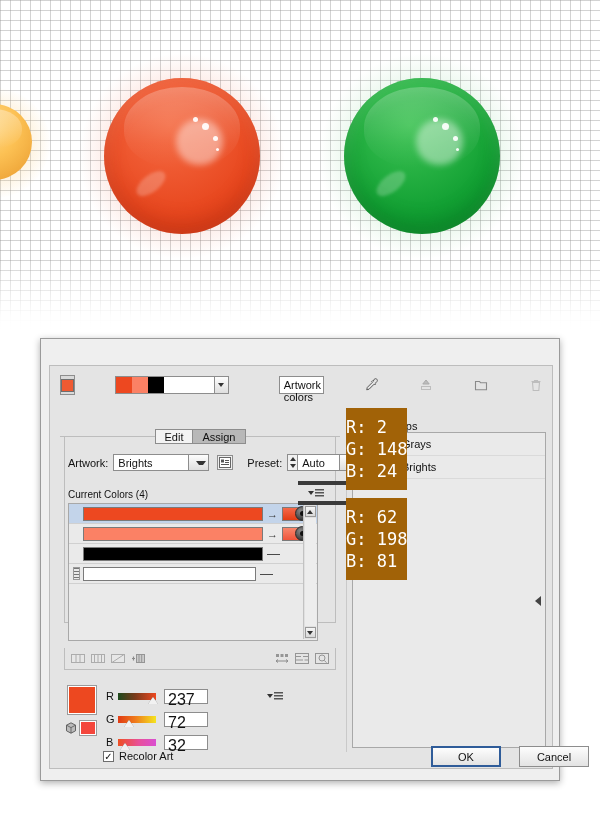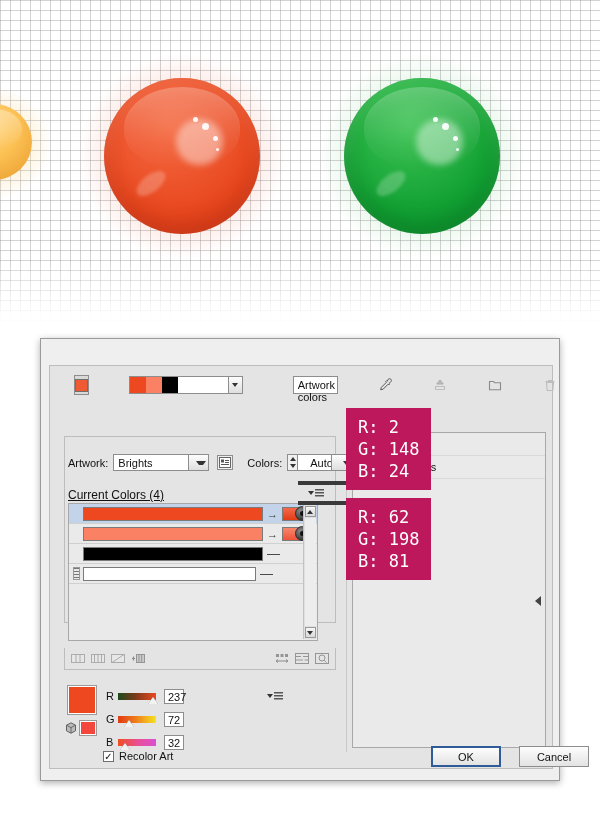--- a/index.html
+++ b/index.html
@@ -109,21 +109,21 @@
   }
   #dialog-body{
     position:absolute;left:8px;top:26px;width:504px;height:404px;
     background:#e4e4e4;
     border:1px solid #bdbdbd;
     box-sizing:border-box;
   }
 
   
   #top-strip{
-    position:absolute;left:24px;top:8px;width:484px;height:22px;
+    position:absolute;left:10px;top:8px;width:484px;height:22px;
     display:flex;align-items:center;gap:32px;
   }
   #active-color-swatch{
     width:20px;height:20px;background:#d9d9d9;border:1px solid #8d8d8d;
     box-sizing:border-box;display:flex;align-items:center;justify-content:center;
   }
   #active-color-swatch i{display:block;width:13px;height:13px;background:#ef5a32;border:1px solid #6e6e6e;box-sizing:border-box;}
   #color-strip-field{
     margin-left:8px;width:258px;height:18px;background:#fff;border:1px solid #8d8d8d;
     box-sizing:border-box;display:flex;align-items:stretch;position:relative;
@@ -183,28 +183,28 @@
   #colors-stepper{
     margin-left:5px;width:11px;height:17px;border:1px solid #8d8d8d;background:#f0f0f0;
     box-sizing:border-box;display:flex;flex-direction:column;align-items:center;justify-content:space-around;
   }
   .tri-up{width:0;height:0;border-left:3px solid transparent;border-right:3px solid transparent;border-bottom:4px solid #333;}
   .tri-dn{width:0;height:0;border-left:3px solid transparent;border-right:3px solid transparent;border-top:4px solid #333;}
   #colors-select{
     width:62px;height:17px;background:#fff;border:1px solid #8d8d8d;border-left:none;
     box-sizing:border-box;display:flex;align-items:center;position:relative;
   }
-  #colors-select span{padding-left:12px;color:#111;}
+  #colors-select span{padding-left:4px;color:#111;}
 
   
   #cc-header{
     position:absolute;left:18px;top:122px;width:258px;height:13px;
     display:flex;align-items:center;
   }
-  #cc-title{color:#111;font-size:12px;text-decoration:underline;}
+  #cc-title{color:#111;font-size:10px;}
   #cc-new{position:absolute;right:32px;color:#111;font-size:16px;margin-top:36px;}
   #cc-menu{position:absolute;right:2px;top:1px;display:flex;align-items:center;gap:1px;}
   .burger{width:9px;height:8px;background:
      linear-gradient(#555,#555) 0 0/9px 1.5px no-repeat,
      linear-gradient(#555,#555) 0 3px/9px 1.5px no-repeat,
      linear-gradient(#555,#555) 0 6px/9px 1.5px no-repeat;}
 
   
   #color-list{
     position:absolute;left:18px;top:137px;width:250px;height:138px;
@@ -265,22 +265,22 @@
   }
   .slider-row{position:absolute;left:42px;display:flex;align-items:center;height:16px;}
   .ch-label{width:12px;color:#111;font-size:11px;}
   .track{width:38px;height:7px;position:relative;}
   .thumb{
     position:absolute;top:4px;width:0;height:0;
     border-left:5px solid transparent;border-right:5px solid transparent;border-bottom:7px solid #f2f2f2;
     filter:drop-shadow(0 0 .5px #666);
   }
   .num-field{
-    margin-left:8px;width:20px;height:15px;background:#fff;border:1px solid #8d8d8d;
-    box-sizing:border-box;font-size:11px;padding:1px 0 0 3px;color:#111;
+    margin-left:8px;width:44px;height:15px;background:#fff;border:1px solid #8d8d8d;
+    box-sizing:border-box;font-size:16px;padding:1px 0 0 3px;color:#111;
   }
   #rgb-menu{position:absolute;left:203px;top:8px;display:flex;align-items:center;gap:1px;}
 
   
   #none-block{position:absolute;left:316px;top:310px;width:36px;text-align:center;}
   #none-label{font-size:10px;color:#111;}
   #none-grid{
     width:15px;height:13px;margin:2px auto 0;border:1px solid #4a4a4a;box-sizing:border-box;
     background:
       linear-gradient(#4a4a4a,#4a4a4a) 0 5px/100% 1px no-repeat,
@@ -300,24 +300,24 @@
   .cg-name{margin-left:7px;font-size:11px;color:#111;}
   #cg-collapse{
     position:absolute;right:2px;top:160px;width:10px;height:16px;
     display:flex;align-items:center;justify-content:center;
   }
   .caret-left{width:0;height:0;border-top:5px solid transparent;border-bottom:5px solid transparent;border-right:6px solid #444;}
   #cg-divider{position:absolute;left:296px;top:50px;width:1px;height:336px;background:#c9c9c9;}
 
   
   .tooltip{
-    position:absolute;background:#be185d;color:#fff;
+    position:absolute;background:#a16207;color:#fff;
     font-family:"DejaVu Sans Mono", monospace;
     font-size:17px;line-height:22px;
-    padding:8px 12px;
+    padding:8px 0;
     z-index:40;
     white-space:pre;
   }
   .conn{
     position:absolute;height:4px;background:#3a3a3a;z-index:35;
   }
   #tooltip-green1{left:346px;top:408px;}
   #tooltip-green2{left:346px;top:498px;}
 
   
@@ -417,37 +417,43 @@
       <div class="tool-ico">
         <svg width="16" height="16" viewBox="0 0 16 16">
             <path d="M4.5 5.5h7l-.7 8h-5.6z" fill="none" stroke="#bdbdbd" stroke-width="1.1"></path>
             <path d="M3.5 4.5h9M6.5 4.5v-1h3v1" fill="none" stroke="#bdbdbd" stroke-width="1.1"></path>
           </svg>
       </div>
     </div>
 
     <div id="edit-panel"></div>
 
+    <div id="tabs-row">
+      <div class="hrule"></div>
+      <div class="tab inactive">Edit</div>
+      <div class="tab active">Assign</div>
+      <div class="hrule"></div>
+    </div>
 
     <div id="preset-row">
       <span class="lbl">Artwork:</span>
       <div id="preset-select">
         <span>Brights</span>
         <span class="sel-arrow">
             <span class="caret-dn"></span>
           </span>
       </div>
       <div id="preset-list-icon">
         <svg width="14" height="13" viewBox="0 0 14 13">
             <rect x="1.5" y="1.5" width="11" height="10" fill="#fff" stroke="#666"></rect>
             <rect x="3" y="3.5" width="3" height="3" fill="#555"></rect>
             <path d="M7 4.5h4M7 6.5h4M3 8.5h8" stroke="#555" stroke-width="1"></path>
           </svg>
       </div>
-      <span class="lbl" id="colors-label">Colors:</span>
+      <span class="lbl" id="colors-label">Preset:</span>
       <div id="colors-stepper">
         <span class="tri-up"></span>
         <span class="tri-dn"></span>
       </div>
       <div id="colors-select">
         <span>Auto</span>
         <span class="sel-arrow">
             <span class="caret-dn"></span>
           </span>
       </div>

